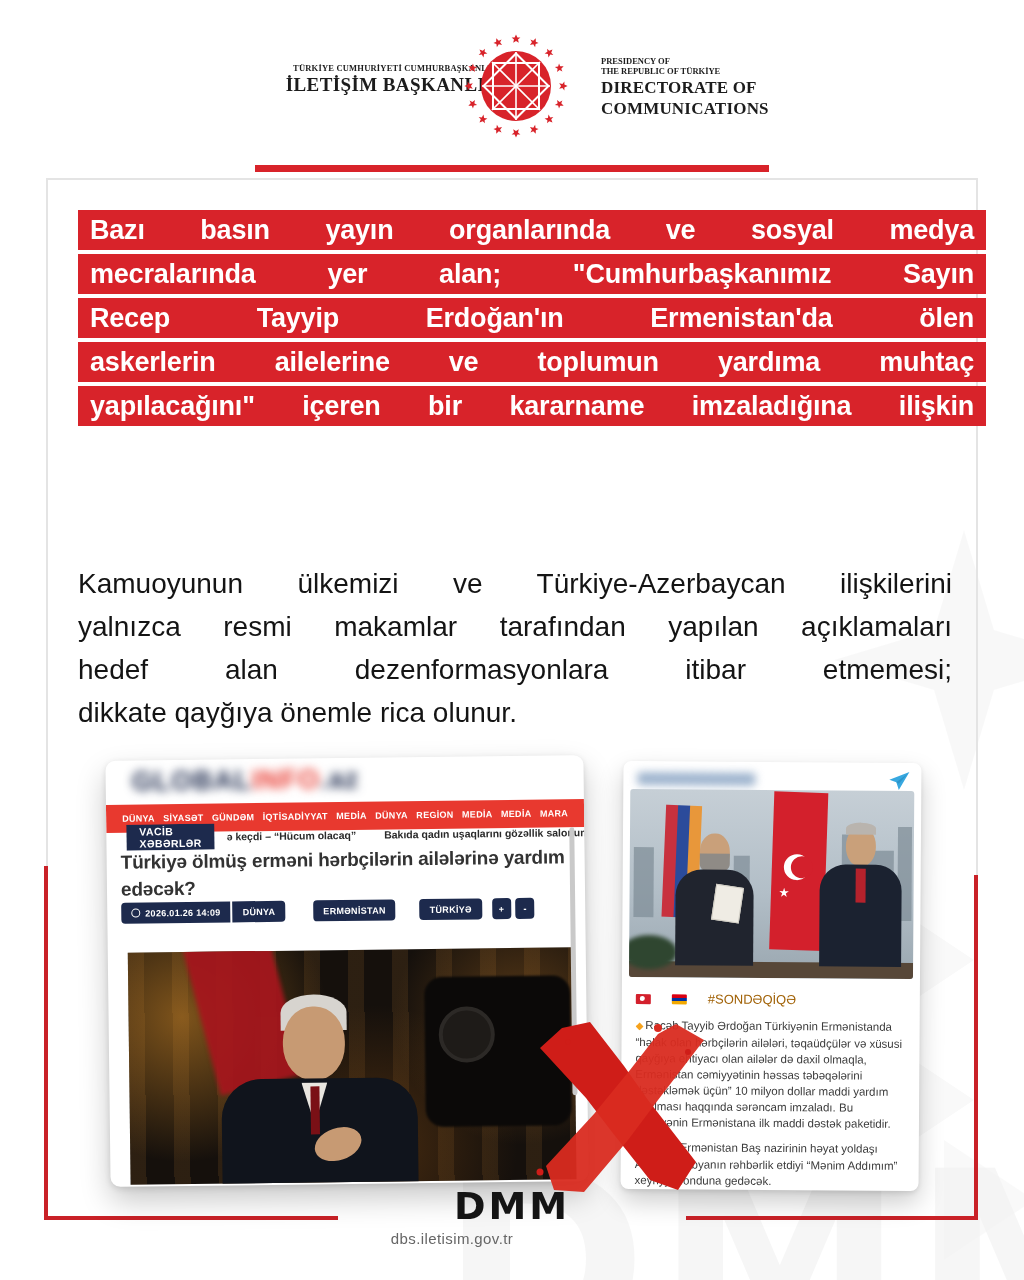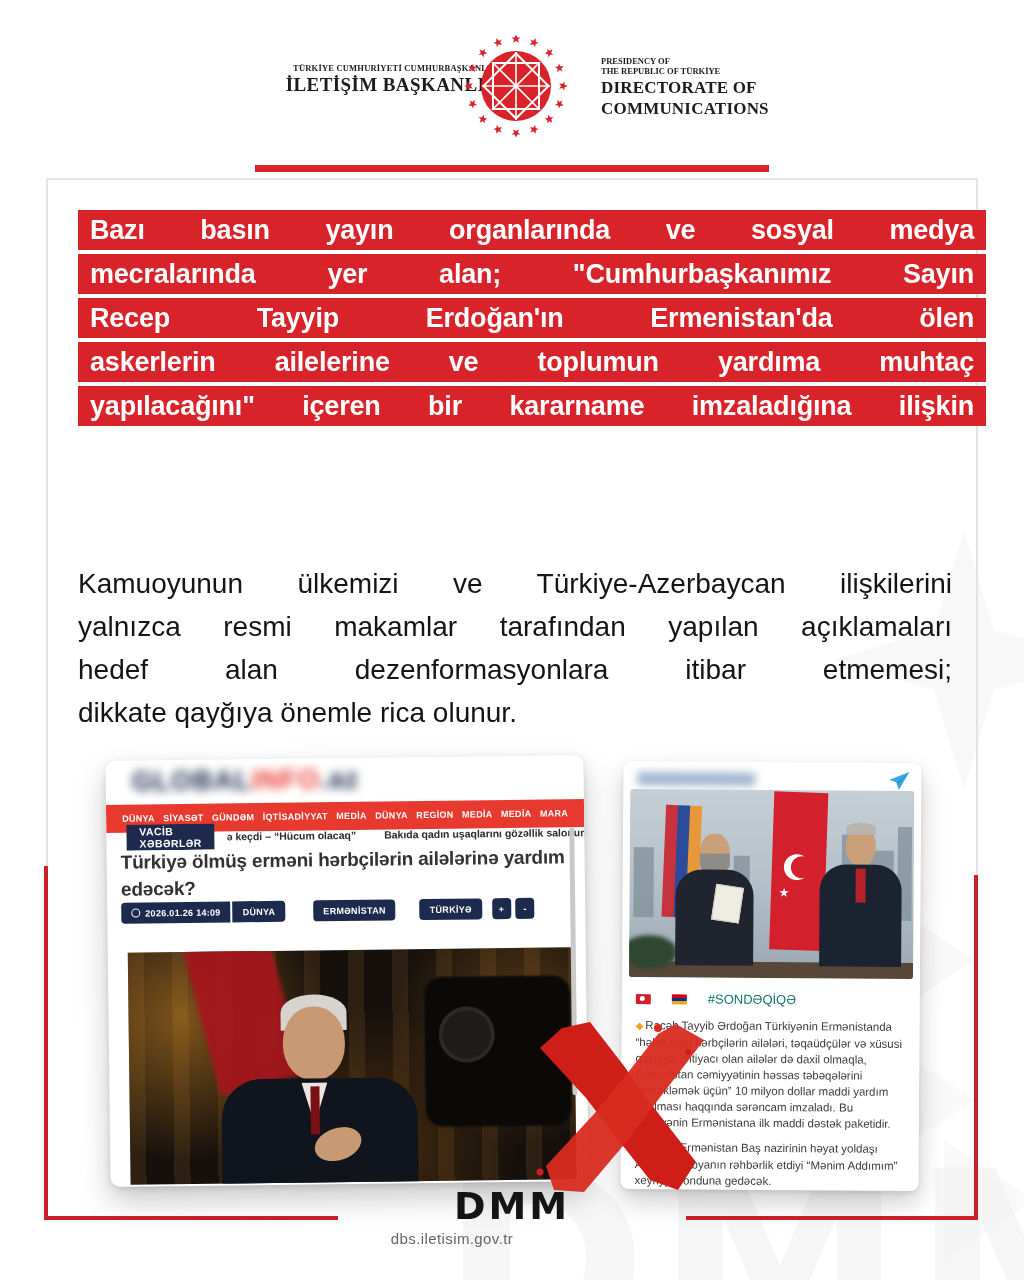--- a/index.html
+++ b/index.html
@@ -86,21 +86,21 @@
   .tp-amflag{position:absolute;left:34px;top:16px;width:36px;height:112px;display:flex;transform:rotate(2deg);filter:blur(.4px);}
   .tp-amflag div{flex:1;}
   .tp-trflag{position:absolute;left:142px;top:2px;width:54px;height:158px;background:#d3202c;transform:rotate(1.5deg);}
   .tp-crescent{position:absolute;left:12px;top:62px;width:26px;height:26px;border-radius:50%;background:#fff;}
   .tp-crescent:after{content:"";position:absolute;left:7px;top:2px;width:22px;height:22px;border-radius:50%;background:#d3202c;}
   .tp-star{position:absolute;left:8px;top:96px;width:10px;height:10px;background:#fff;
     clip-path:polygon(50% 0,61% 35%,98% 35%,68% 57%,79% 91%,50% 70%,21% 91%,32% 57%,2% 35%,39% 35%);}
   .tp-head{position:absolute;border-radius:48%;background:#c9a07a;}
   .tp-suit{position:absolute;border-radius:26px 26px 0 0;background:#20242e;}
   .tp-book{position:absolute;left:84px;top:96px;width:26px;height:34px;background:#efece4;border:1px solid #cfccc2;transform:rotate(8deg);}
-  .tg-caption{position:absolute;left:14px;top:230px;display:flex;align-items:center;gap:21px;font-size:13px;color:#0f766e;font-weight:500;}
+  .tg-caption{position:absolute;left:14px;top:230px;display:flex;align-items:center;gap:21px;font-size:13px;color:#a16207;font-weight:500;}
   .mini-flag{width:15px;height:10px;display:inline-block;position:relative;border-radius:1px;overflow:hidden;}
   .mf-tr{background:#d3202c;}
   .mf-tr:after{content:"";position:absolute;left:4px;top:2.5px;width:5px;height:5px;border-radius:50%;background:#fff;}
   .mf-am{background:linear-gradient(180deg,#d90012 0 33%,#0033a0 33% 66%,#f2a800 66% 100%);}
   .tg-para{position:absolute;left:14px;width:270px;font-size:11.5px;line-height:16px;color:#3c3c3c;}
   .bullet{color:#f6a21d;font-size:10px;margin-right:2px;}
 
   
   .xmark{position:absolute;left:528px;top:1022px;}
 

